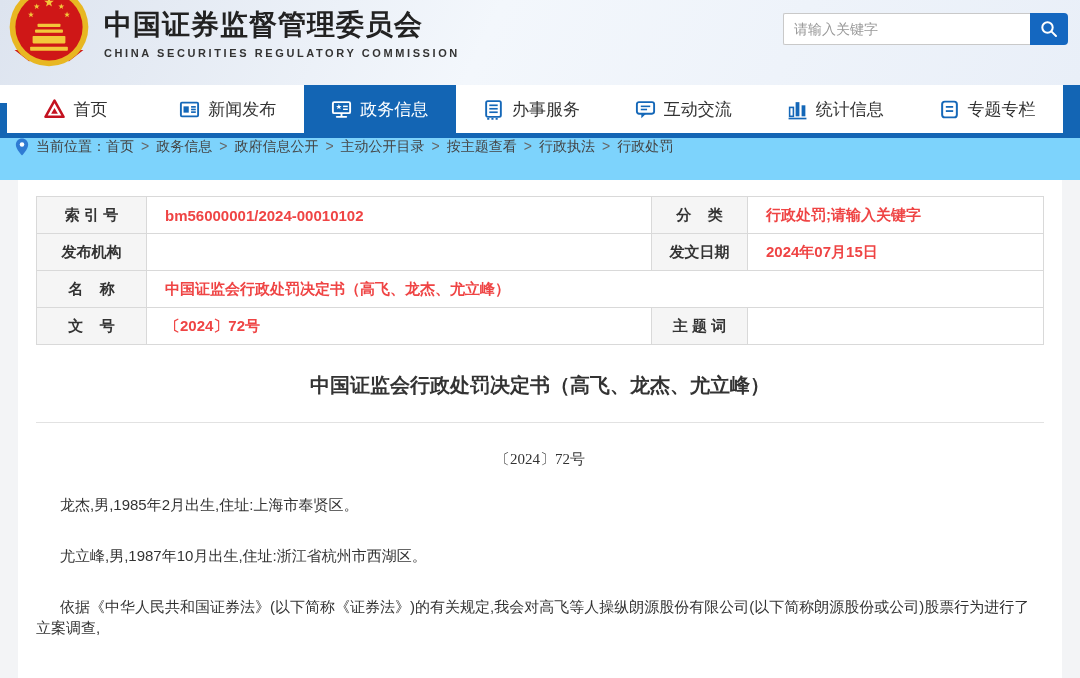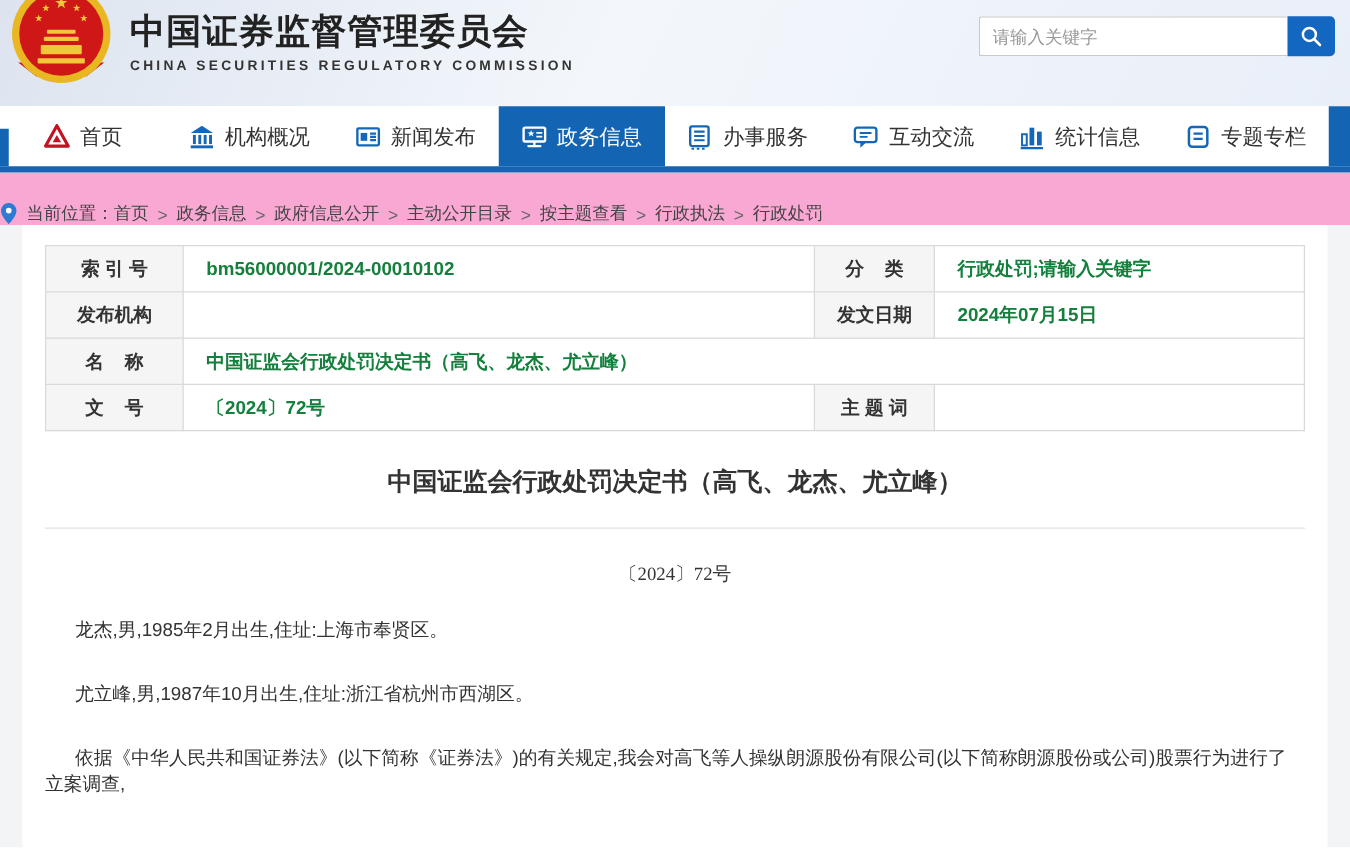--- a/index.html
+++ b/index.html
@@ -26,35 +26,35 @@
   .main-nav { position:relative; display:flex; height:53px; background:#fff;
     border-bottom:5px solid #1365b4; }
   .nav-left-notch { position:absolute; left:0; bottom:0; width:7px; height:30px; background:#1365b4; }
   .nav-item { flex:1; display:flex; align-items:center; justify-content:center; gap:8px;
     font-size:17px; color:#333; text-decoration:none; cursor:pointer; }
   .nav-item.active { background:#1365b4; color:#fff; }
   .nav-icon { display:inline-flex; width:21px; height:21px; }
   .nav-right-fill { flex:0 0 17px; background:#1365b4; }
 
   
-  .breadcrumb-bar { height:42px; background:#f9a8d4; display:flex; align-items:flex-end;
-    padding-left:0; font-size:14px; color:#444; }
+  .breadcrumb-bar { height:42px; background:#7dd3fc; display:flex; align-items:flex-start;
+    padding-left:15px; font-size:14px; color:#444; }
   .crumb-pin { display:inline-flex; width:14px; height:18px; margin-right:7px; }
   .breadcrumb-bar a { color:#444; text-decoration:none; cursor:pointer; }
   .crumb-sep { margin:0 7px; color:#666; }
 
   
   .content { height:498px; background:#f3f4f6; }
   .panel { margin:0 18px; height:100%; background:#fff; padding:16px 18px 0 18px; }
 
   table.meta-table { width:100%; border-collapse:collapse; table-layout:fixed; }
   .meta-table th,.meta-table td { border:1px solid #d9d9d9; height:37px; font-size:15px;
     font-weight:bold; }
   .meta-table th { background:#f5f5f5; text-align:center; color:#333; white-space:pre; }
-  .meta-table td { background:#fff; text-align:left; padding-left:18px; color:#15803d; }
+  .meta-table td { background:#fff; text-align:left; padding-left:18px; color:#ef4444; }
 
   .doc-title { text-align:center; font-size:20px; font-weight:bold; color:#333; margin-top:27px; }
   .doc-divider { border:none; border-top:1px solid #e2e2e2; margin-top:23px; }
   .doc-number { text-align:center; font-size:15px; color:#333; margin-top:27px;
     font-family:"Liberation Serif","DejaVu Serif",serif; }
   .doc-body { margin-top:25px; }
   .doc-body p { font-size:15px; color:#333; line-height:1.4; text-indent:24px; margin-bottom:30px; }
 </style>
 </head>
 <body>
@@ -105,33 +105,20 @@
   <a class="nav-item">
     <span class="nav-icon">
       <svg viewBox="0 0 20 20" width="21" height="21">
         <path d="M10 1.5 L18.6 17 H1.4 Z" fill="none" stroke="#c41220" stroke-width="2.4" stroke-linejoin="round"></path>
         <path d="M10 8.5 L13.2 14 H6.8 Z" fill="#c41220"></path>
       </svg>
     </span>
     <span>首页</span>
   </a>
 
-  <a class="nav-item">
-    <span class="nav-icon">
-      <svg viewBox="0 0 20 20" width="21" height="21">
-        <polygon points="10,1.5 18.5,7 1.5,7" fill="#1467b8"></polygon>
-        <rect x="3.2" y="8.5" width="2.2" height="7" fill="#1467b8"></rect>
-        <rect x="7.3" y="8.5" width="2.2" height="7" fill="#1467b8"></rect>
-        <rect x="11.4" y="8.5" width="2.2" height="7" fill="#1467b8"></rect>
-        <rect x="15.5" y="8.5" width="2.2" height="7" fill="#1467b8"></rect>
-        <rect x="1.5" y="16.5" width="17" height="2.2" fill="#1467b8"></rect>
-      </svg>
-    </span>
-    <span>机构概况</span>
-  </a>
 
   <a class="nav-item">
     <span class="nav-icon">
       <svg viewBox="0 0 20 20" width="21" height="21">
         <rect x="1.8" y="3.5" width="16.4" height="13" rx="1" fill="none" stroke="#1467b8" stroke-width="1.8"></rect>
         <rect x="4.3" y="7" width="5" height="6" fill="#1467b8"></rect>
         <line x1="11.5" y1="7.5" x2="16" y2="7.5" stroke="#1467b8" stroke-width="1.6"></line>
         <line x1="11.5" y1="10" x2="16" y2="10" stroke="#1467b8" stroke-width="1.6"></line>
         <line x1="11.5" y1="12.5" x2="16" y2="12.5" stroke="#1467b8" stroke-width="1.6"></line>
       </svg>

